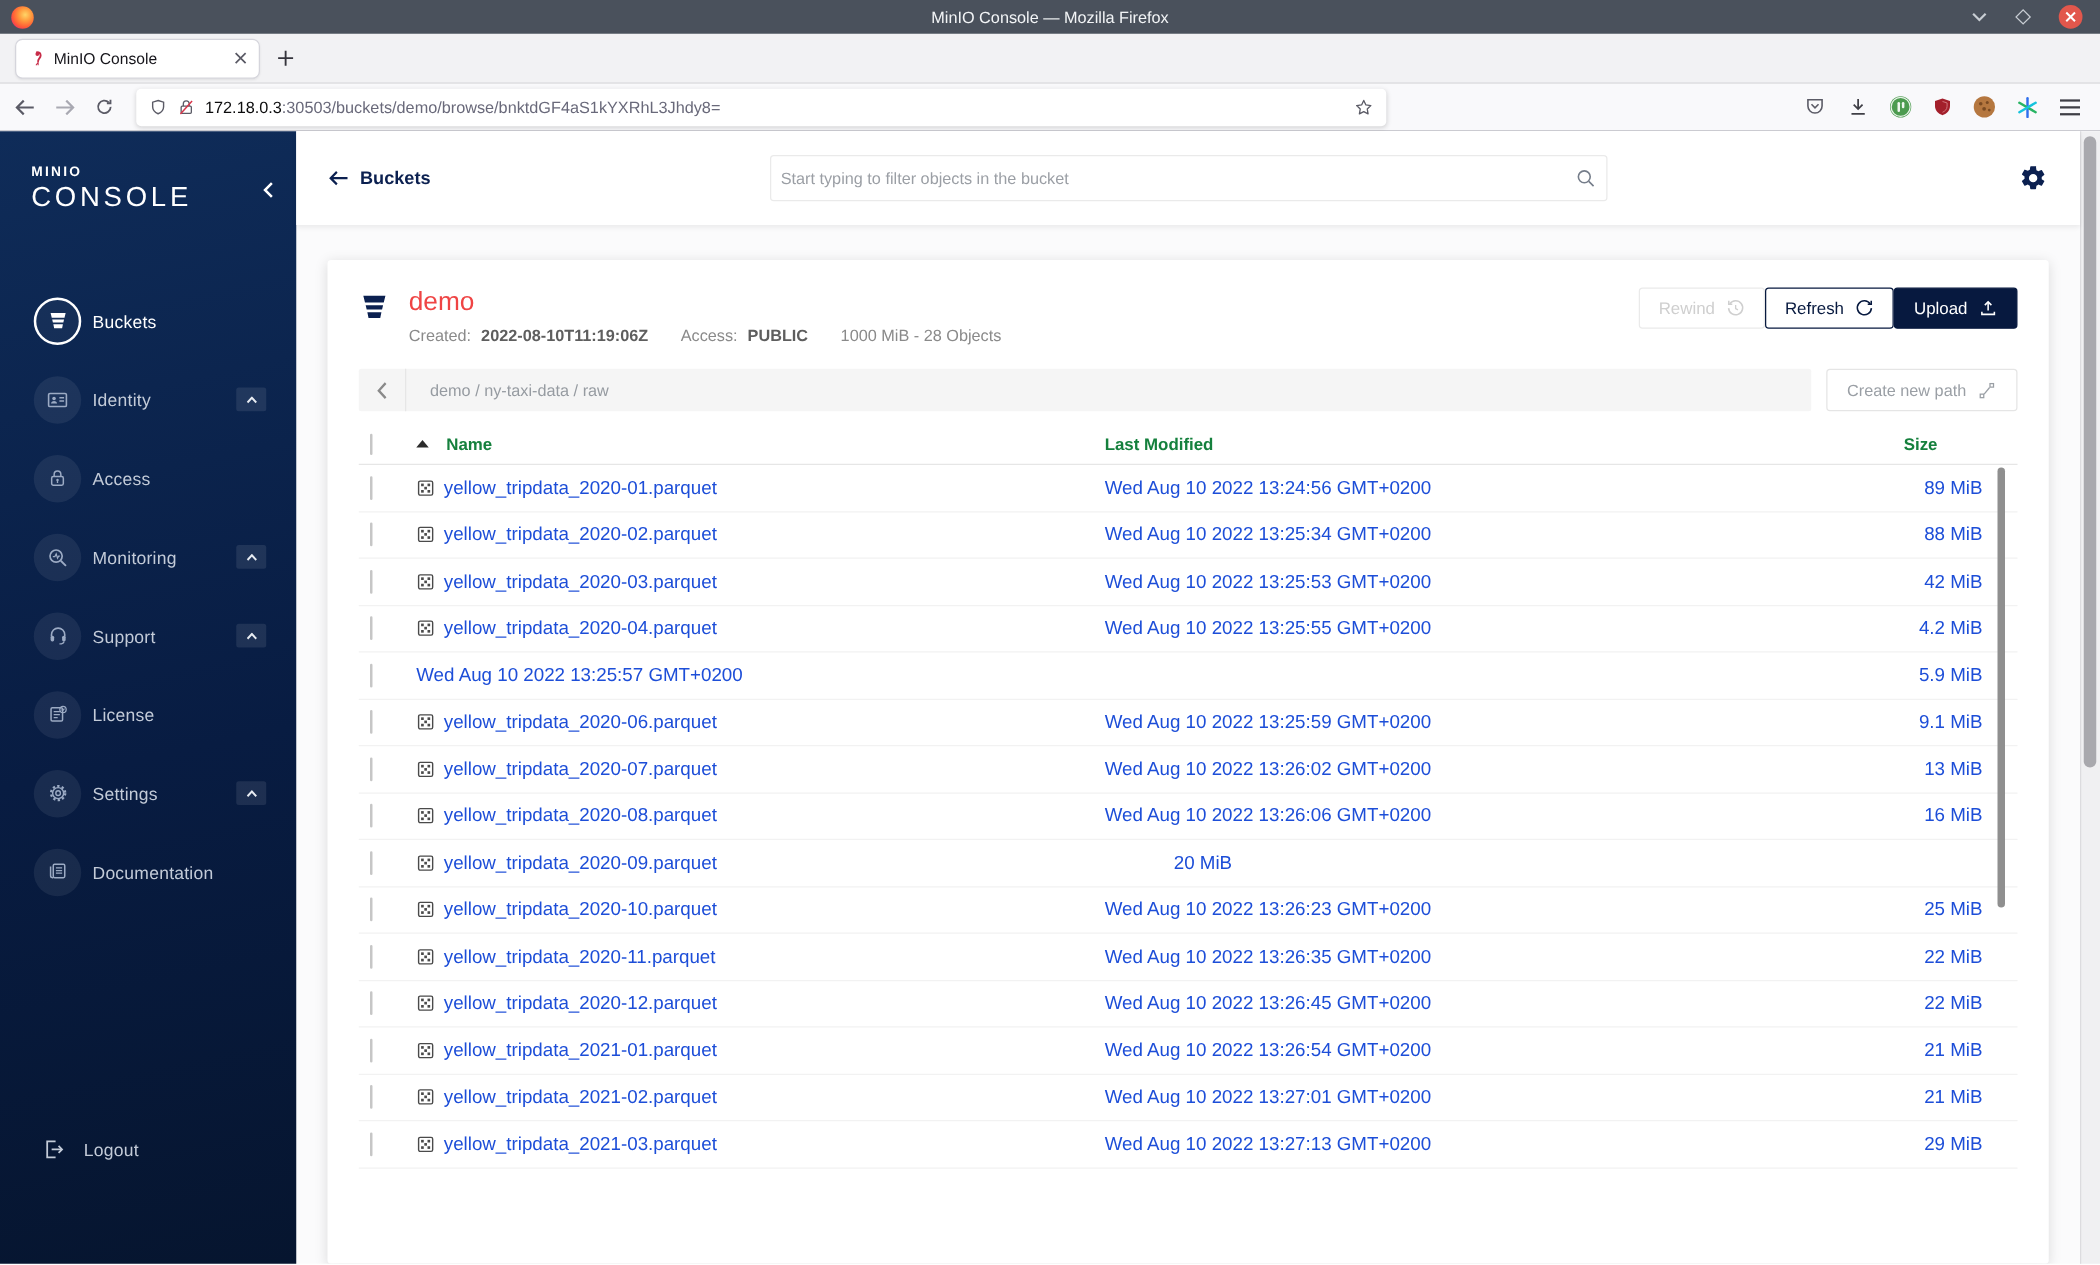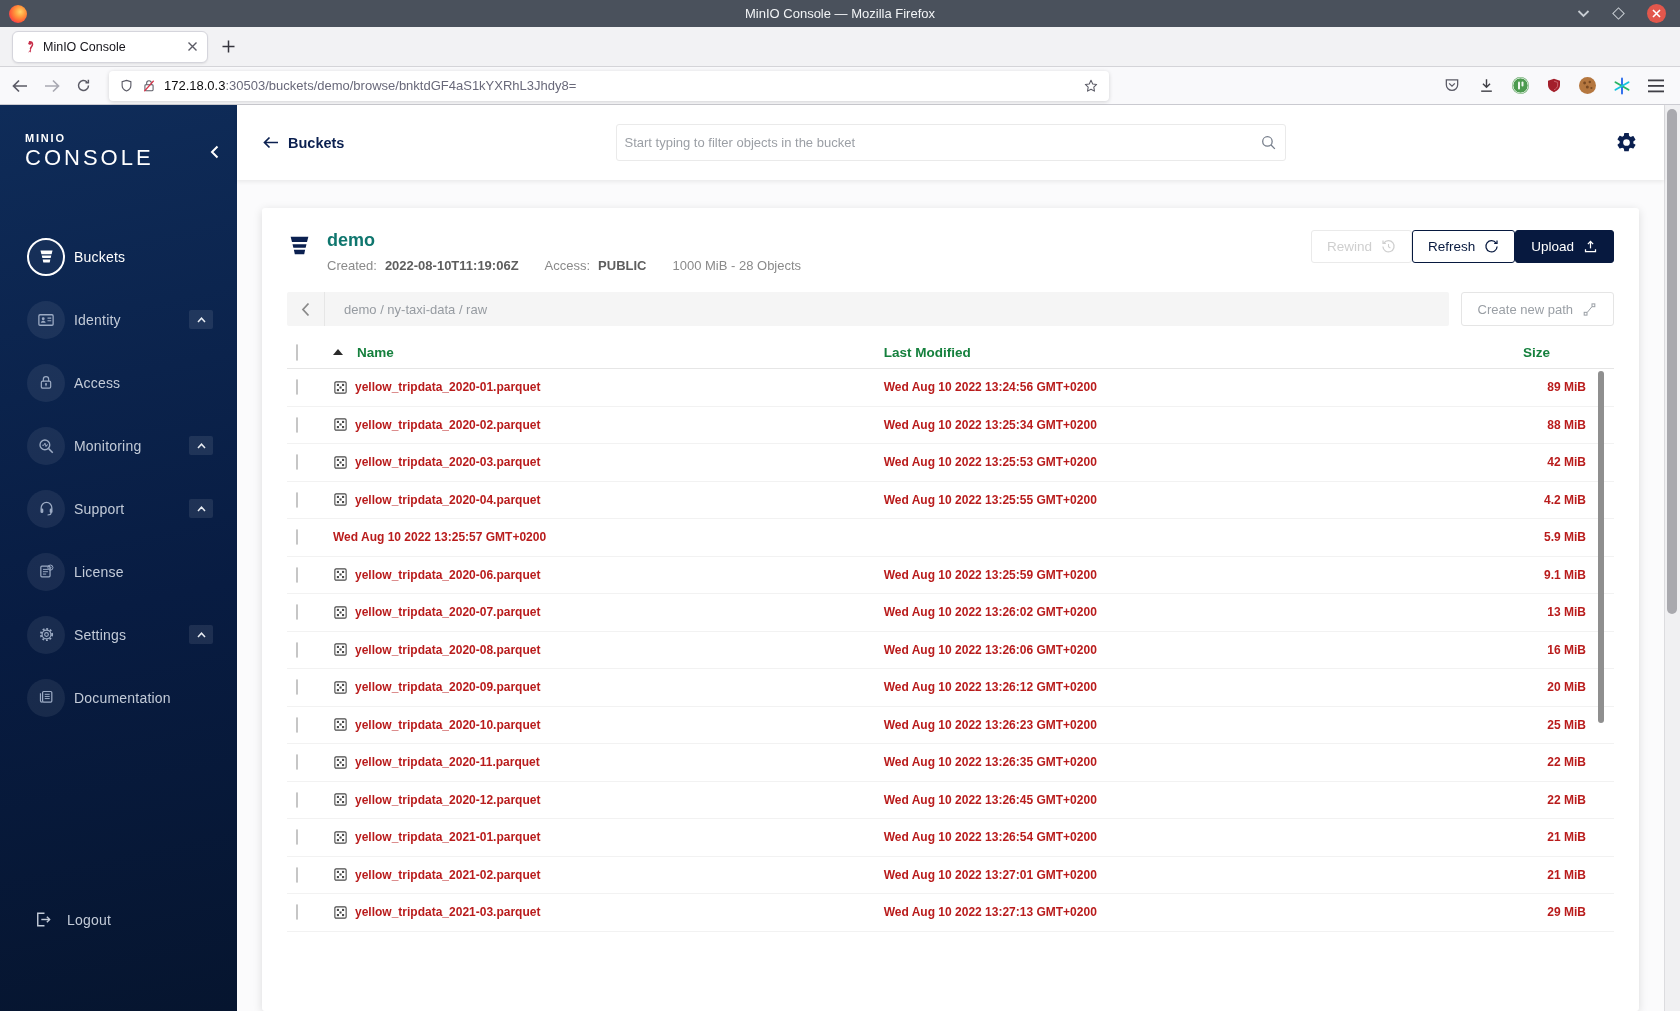--- a/index.html
+++ b/index.html
@@ -67,21 +67,21 @@
   .search-input { flex:1; border:none; outline:none; font-size:13px; color:#444; font-family:"Liberation Sans",sans-serif; background:transparent; }
   .search-input::placeholder { color:#9b9fa5; }
   .gear-btn { margin-left:auto; color:#0b2050; cursor:pointer; }
 
   .page { flex:1; background:#fbfbfc; padding:28px 25px 0 25px; overflow:hidden; }
   .card { background:#fff; border-radius:3px; box-shadow:0 2px 10px rgba(0,0,0,.13); padding:22px 25px 0 25px; height:100%; }
 
   .bucket-head { display:flex; align-items:flex-start; }
   .bucket-ic { color:#0b2050; margin-top:3px; }
   .bucket-titles { margin-left:15px; }
-  .bucket-name { font-size:18px; font-weight:700; color:#0f766e; }
+  .bucket-name { font-size:21px; font-weight:400; color:#ef4444; }
   .bucket-meta { margin-top:7px; font-size:13px; color:#8a8a8a; display:flex; gap:8px; align-items:baseline; }
   .bucket-meta .val { color:#5e5e5e; font-weight:700; margin-right:18px; }
   .bucket-meta .usage { color:#8a8a8a; font-weight:400; }
   .actions { margin-left:auto; display:flex; gap:0; }
   .btn { height:33px; padding:0 15px; border-radius:3px; font-size:13.5px; display:flex; align-items:center; gap:9px;
     background:#fff; cursor:pointer; font-family:"Liberation Sans",sans-serif; }
   .btn.disabled { border:1px solid #eaeaea; color:#cfcfcf; cursor:default; }
   .btn.outline { border:1px solid #07193f; color:#07193f; }
   .btn.primary { border:1px solid #07193f; background:#07193f; color:#fff; }
 
@@ -97,21 +97,21 @@
   .trow { display:flex; align-items:center; }
   .c-check { flex:0 0 46px; padding-left:9px; }
   .checkbox { width:15px; height:15px; border:1px solid #c6c6c6; border-radius:2px; background:#fff; box-shadow:inset 0 1px 1px rgba(0,0,0,.04); }
   .c-name { flex:0 0 41.5%; display:flex; align-items:center; gap:7px; min-width:0; }
   .c-mod  { flex:1; }
   .c-size { flex:0 0 130px; text-align:right; padding-right:28px; }
   .thead { height:33px; border-bottom:1px solid #e6e6e6; font-weight:700; font-size:13.5px; color:#15803d; }
   .thead .c-size { padding-right:64px; }
   .sort-tri { width:0; height:0; border-left:5px solid transparent; border-right:5px solid transparent; border-bottom:6px solid #2b2b2b; margin-right:7px; }
   .tbody { position:relative; }
-  .obj-row { height:37.5px; border-bottom:1px solid #f2f2f2; font-size:12px; color:#b91c1c; cursor:pointer;font-weight:bold; }
+  .obj-row { height:37.5px; border-bottom:1px solid #f2f2f2; font-size:15px; color:#1d4ed8; cursor:pointer; }
   .file-ic { color:#4a4a4a; flex:0 0 15px; }
   .t-thumb { position:absolute; top:2px; right:10px; width:6px; height:352px; background:#8f8f8f; border-radius:3px; }
 </style>
 </head>
 <body>
 
 <div class="titlebar">
   <div class="ff-logo"></div>
   <div class="win-title">MinIO Console — Mozilla Firefox</div>
   <div class="win-controls">
@@ -591,21 +591,20 @@
                   <svg class="file-ic" width="15" height="15" viewBox="0 0 24 24">
                     <rect x="3" y="3" width="18" height="18" rx="2" fill="none" stroke="currentColor" stroke-width="1.8"></rect>
                     <rect x="6.2" y="6.2" width="3.4" height="3.4" fill="currentColor"></rect>
                     <rect x="14.4" y="6.2" width="3.4" height="3.4" fill="currentColor"></rect>
                     <rect x="10.3" y="10.3" width="3.4" height="3.4" fill="currentColor"></rect>
                     <rect x="6.2" y="14.4" width="3.4" height="3.4" fill="currentColor"></rect>
                     <rect x="14.4" y="14.4" width="3.4" height="3.4" fill="currentColor"></rect>
                   </svg>
                   <span>yellow_tripdata_2020-09.parquet</span>
                 </div>
-                <div class="c-mod">Wed Aug 10 2022 13:26:12 GMT+0200</div>
                 <div class="c-size">20 MiB</div>
               </div>
 
               <div class="trow obj-row">
                 <div class="c-check"><span class="checkbox"></span></div>
                 <div class="c-name">
                   <svg class="file-ic" width="15" height="15" viewBox="0 0 24 24">
                     <rect x="3" y="3" width="18" height="18" rx="2" fill="none" stroke="currentColor" stroke-width="1.8"></rect>
                     <rect x="6.2" y="6.2" width="3.4" height="3.4" fill="currentColor"></rect>
                     <rect x="14.4" y="6.2" width="3.4" height="3.4" fill="currentColor"></rect>

